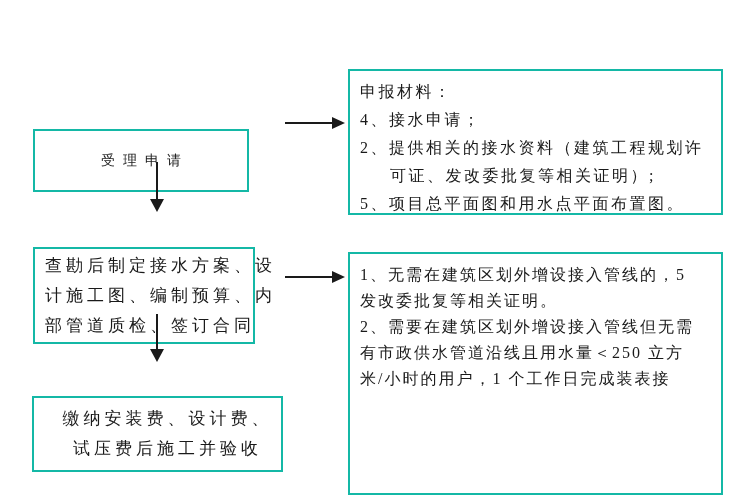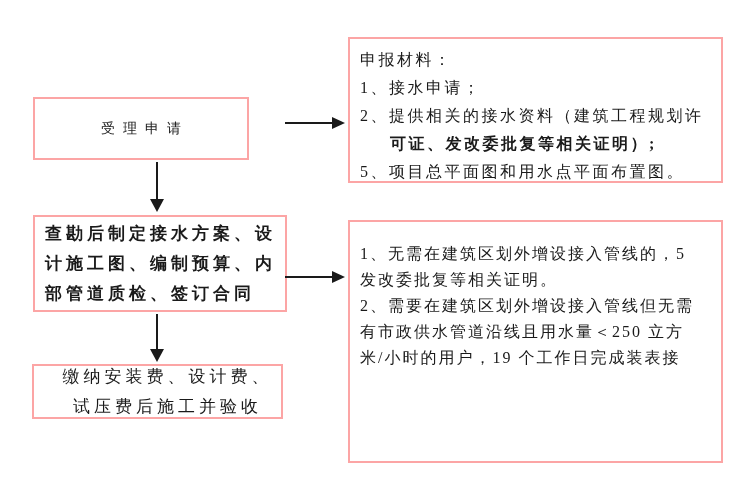--- a/index.html
+++ b/index.html
@@ -9,55 +9,55 @@
     width: 751px;
     height: 499px;
     background: #ffffff;
     font-family: "Liberation Serif", "DejaVu Serif", serif;
     color: #1a1a1a;
     overflow: hidden;
   }
   .box {
     position: absolute;
     background: #ffffff;
-    border: 2px solid #fca5a5;
+    border: 2px solid #14b8a6;
+    margin-top: 32px;
   }
   
   .box-accept {
     left: 33px; top: 97px; width: 216px; height: 63px;
     display: flex; align-items: center; justify-content: center;
     font-size: 14px; letter-spacing: 8px; text-indent: 8px;
   }
   .box-plan {
-    left: 33px; top: 215px; width: 254px; height: 97px;
+    left: 33px; top: 215px; width: 222px; height: 97px;
     display: flex; flex-direction: column; justify-content: center;
     font-size: 17px; letter-spacing: 4px; line-height: 30px;
     padding-left: 10px;
-    font-weight: bold;
   }
   .box-pay {
-    left: 32px; top: 364px; width: 251px; height: 55px;
+    left: 32px; top: 364px; width: 251px; height: 76px;
     display: flex; flex-direction: column; justify-content: center;
     font-size: 17px; letter-spacing: 4px; line-height: 30px;
     text-align: center;
     padding-left: 20px;
   }
   
   .box-materials {
     left: 348px; top: 37px; width: 375px; height: 146px;
     font-size: 16px; letter-spacing: 2.5px; line-height: 28px;
     padding: 7px 6px 0 10px;
   }
   .box-timeline {
     left: 348px; top: 220px; width: 375px; height: 243px;
     font-size: 16px; letter-spacing: 2px; line-height: 26px;
-    padding: 19px 6px 0 10px;
+    padding: 8px 6px 0 10px;
   }
   .tline { white-space: nowrap; }
-  .tline.indent { padding-left: 30px; font-weight: bold; }
+  .tline.indent { padding-left: 30px; }
 
   
   .arrow { position: absolute; }
   .arrow-h { width: 60px; height: 12px; }
   .arrow-h .shaft {
     position: absolute; left: 0; top: 5px; width: 48px; height: 2px;
     background: #1a1a1a;
   }
   .arrow-h .head {
     position: absolute; right: 0; top: 0; width: 0; height: 0;
@@ -97,32 +97,32 @@
     <div class="tline">部管道质检、签订合同</div>
   </div>
 
   <div class="box box-pay">
     <div class="tline">缴纳安装费、设计费、</div>
     <div class="tline">试压费后施工并验收</div>
   </div>
 
   <div class="box box-materials">
     <div class="tline">申报材料：</div>
-    <div class="tline">1、接水申请；</div>
+    <div class="tline">4、接水申请；</div>
     <div class="tline">2、提供相关的接水资料（建筑工程规划许</div>
     <div class="tline indent">可证、发改委批复等相关证明）;</div>
     <div class="tline">5、项目总平面图和用水点平面布置图。</div>
   </div>
 
   <div class="box box-timeline">
     <div class="tline">1、无需在建筑区划外增设接入管线的，5</div>
     <div class="tline">发改委批复等相关证明。</div>
     <div class="tline">2、需要在建筑区划外增设接入管线但无需</div>
     <div class="tline">有市政供水管道沿线且用水量＜250 立方</div>
-    <div class="tline">米/小时的用户，19 个工作日完成装表接</div>
+    <div class="tline">米/小时的用户，1 个工作日完成装表接</div>
   </div>
 
   <div class="arrow arrow-h arrow-accept-materials">
     <div class="shaft"></div>
     <div class="head"></div>
   </div>
 
   <div class="arrow arrow-h arrow-plan-timeline">
     <div class="shaft"></div>
     <div class="head"></div>

